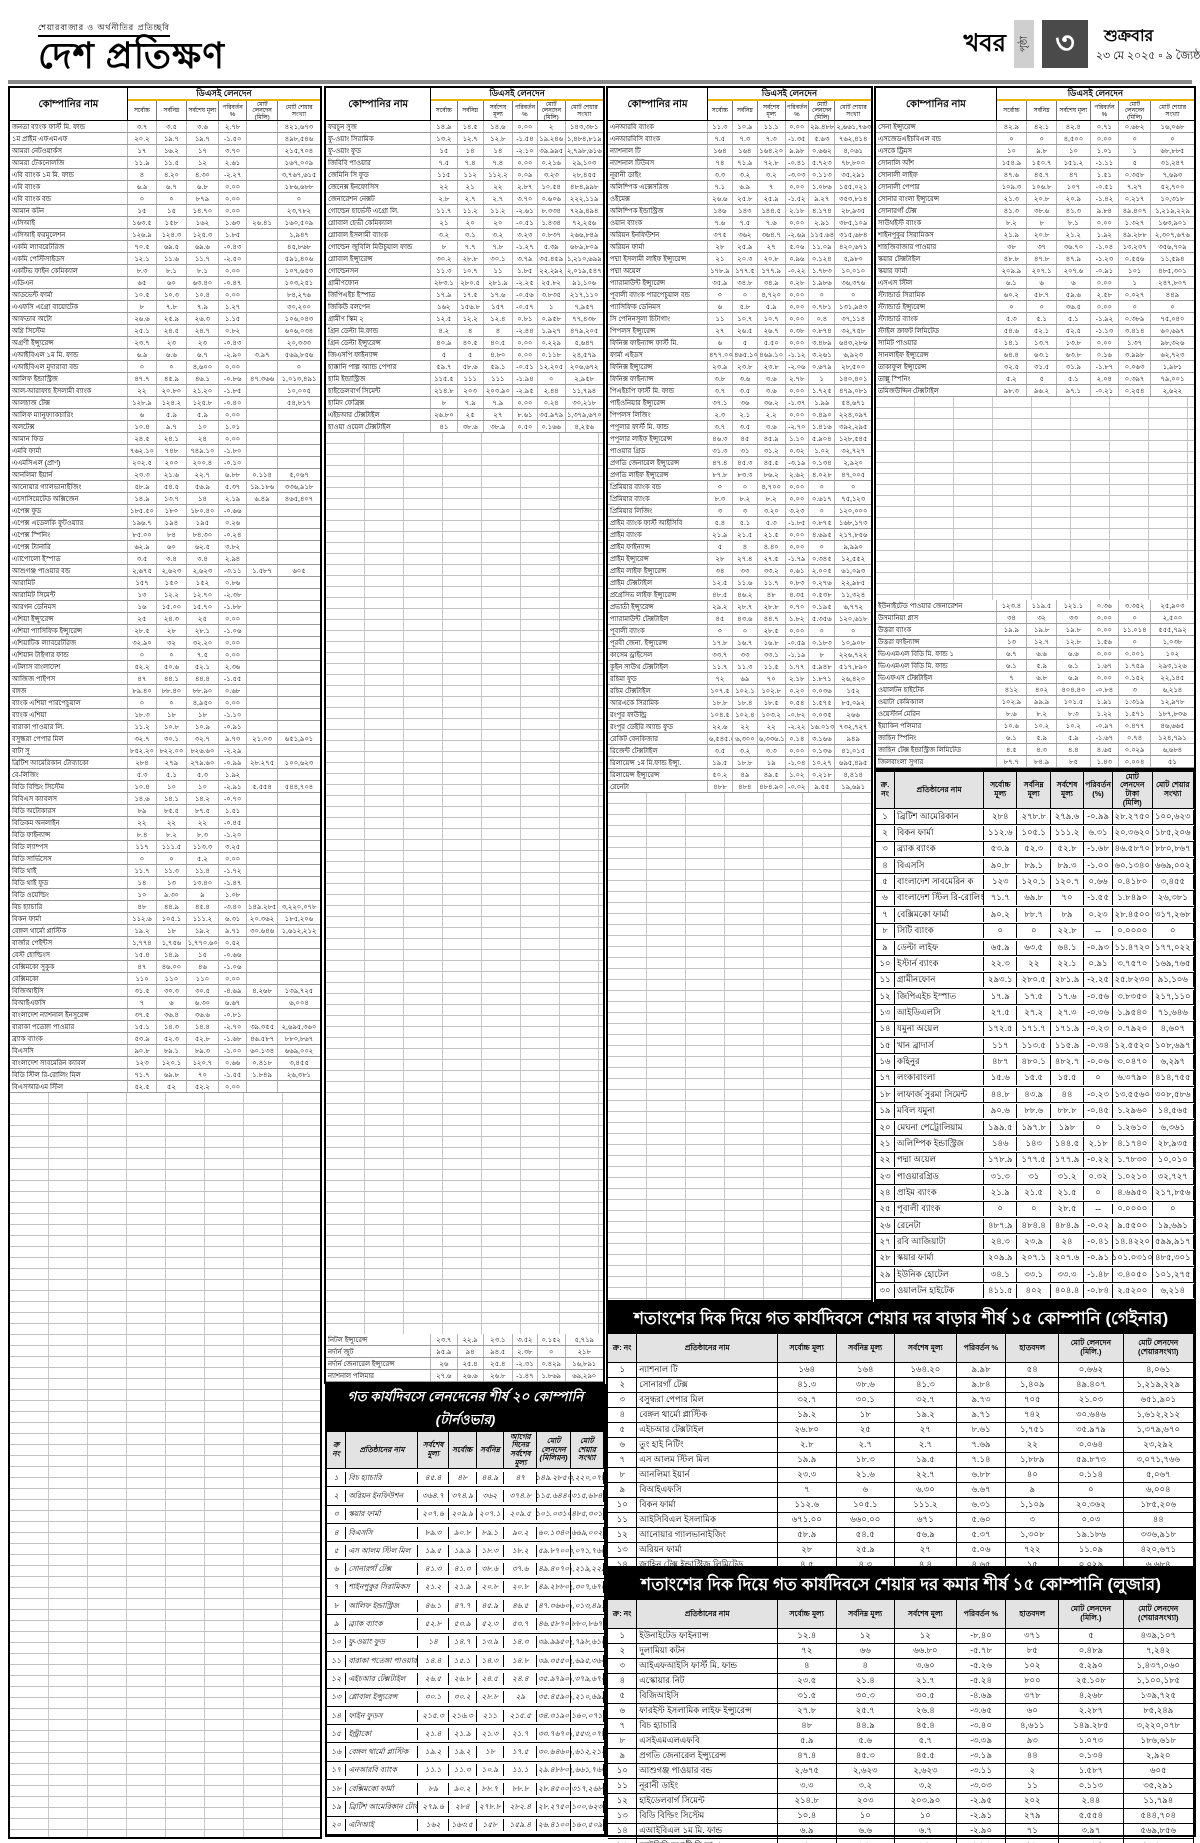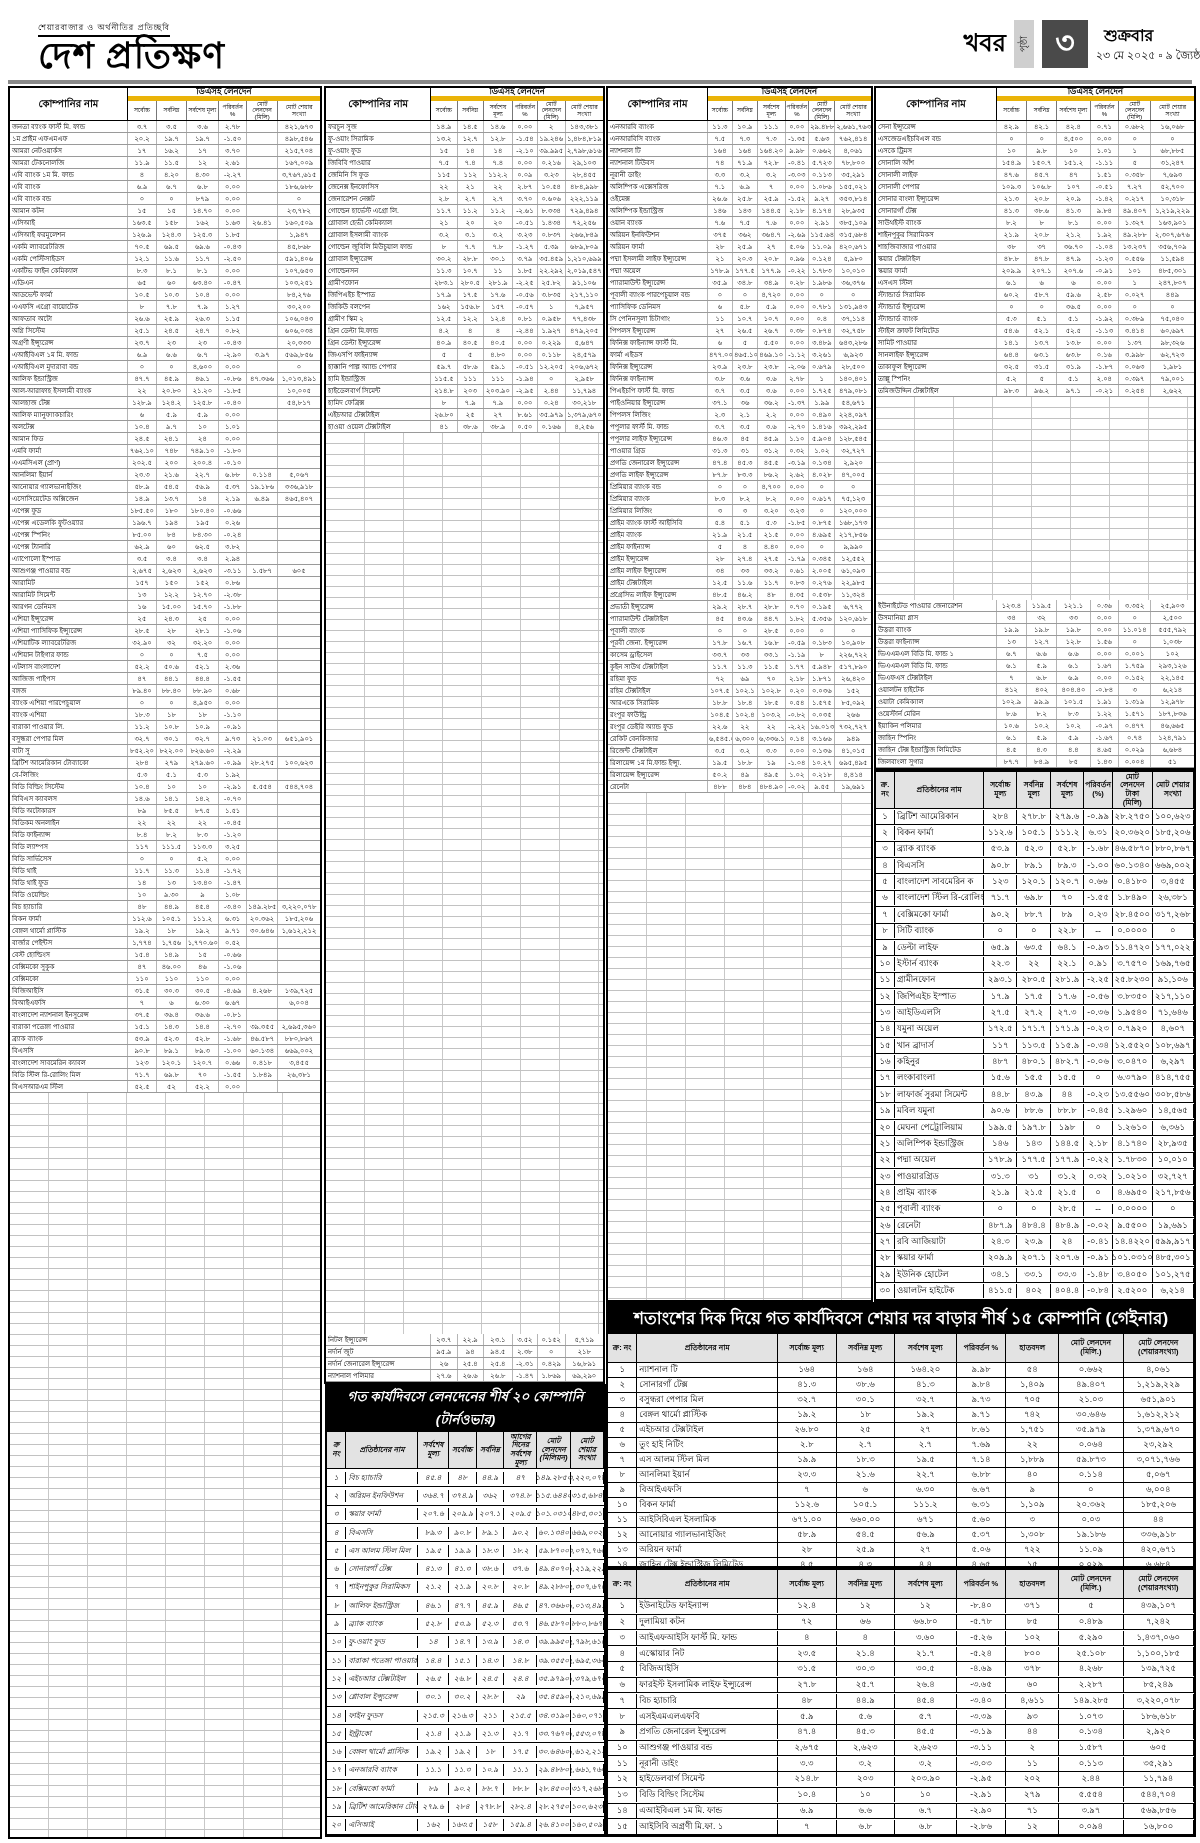--- a/index.html
+++ b/index.html
@@ -17,21 +17,21 @@
   .page-word-box{background:#cfcfcf;color:#222;width:20px;height:48px;display:flex;align-items:center;justify-content:center;font-size:10px;writing-mode:vertical-rl;transform:rotate(180deg);}
   .page-num-box{background:#4a4a4a;color:#fff;width:46px;height:48px;display:flex;align-items:center;justify-content:center;font-size:30px;font-weight:bold;}
   .date-block{font-size:11px;line-height:1.4;}
   .date-block .weekday{font-size:16px;font-weight:bold;margin-left:8px;}
 
   
   .stock-table{position:absolute;border:2px solid #000;display:flex;flex-direction:column;background:#fff;}
   .g-main{display:grid;grid-template-columns:38% 9.5% 9.5% 10.5% 9% 10% 13.5%;}
   .st-head{flex:0 0 32px;display:grid;grid-template-columns:38% 9.5% 9.5% 10.5% 9% 10% 13.5%;grid-template-rows:13px 19px;border-bottom:1px solid #000;}
   .h-name{grid-row:1/3;grid-column:1;display:flex;align-items:center;justify-content:center;font-weight:bold;font-size:10px;border-right:1px solid #000;text-align:right;}
-  .h-group{grid-row:1;grid-column:2/8;display:flex;align-items:center;justify-content:center;font-weight:bold;font-size:8.5px;border-bottom:5px solid #eab308;}
+  .h-group{grid-row:1;grid-column:2/8;display:flex;align-items:center;justify-content:center;font-weight:bold;font-size:8.5px;border-bottom:2px solid #eab308;}
   .h-col{grid-row:2;display:flex;align-items:center;justify-content:center;text-align:center;font-size:6px;line-height:1.05;border-right:1px solid #777;padding:0 1px;}
   .h-col:last-child{border-right:none;}
   .st-rows{flex:0 0 auto;display:flex;flex-direction:column;}
   .st-row{flex:0 0 11px;height:11px;line-height:11px;border-bottom:1px solid #9a9a9a;font-size:6.8px;}
   .tc{overflow:hidden;white-space:nowrap;border-right:1px solid #b5b5b5;padding:0 2px;}
   .tc:last-child{border-right:none;}
   .tc.name{text-align:left;}
   .tc.num{text-align:center;padding:0 1px;}
   .st-filler{flex:1 1 auto;background-image:
      repeating-linear-gradient(transparent 0 10px,#c2c2c2 10px 11px),
@@ -2703,20 +2703,21 @@
           <div class="tc num">৪.৬৪</div>
           <div class="tc num">২৪২</div>
           <div class="tc num">১.৮৩৭</div>
           <div class="tc num">১৬,৭৯২</div>
         </div>
       </div>
     <div class="sp-note">টিকা: শেয়ার দর পরিবর্তনের ভিত্তিতে শীর্ষ ১৫ গেইনারের তালিকা তৈরি করা হয়েছে।</div>
   </div>
 
   <div class="sp-table" id="loser">
+    <div class="sp-title">শতাংশের দিক দিয়ে গত কার্যদিবসে শেয়ার দর কমার শীর্ষ ১৫ কোম্পানি (লুজার)</div>
     <div class="sp-head g-gl">
         <div class="tc">ক্র: নং</div>
         <div class="tc">প্রতিষ্ঠানের নাম</div>
         <div class="tc">সর্বোচ্চ মূল্য</div>
         <div class="tc">সর্বনিম্ন মূল্য</div>
         <div class="tc">সর্বশেষ মূল্য</div>
         <div class="tc">পরিবর্তন %</div>
         <div class="tc">হাতবদল</div>
         <div class="tc">মোট লেনদেন (মিলি.)</div>
         <div class="tc">মোট লেনদেন (শেয়ারসংখ্যা)</div>

